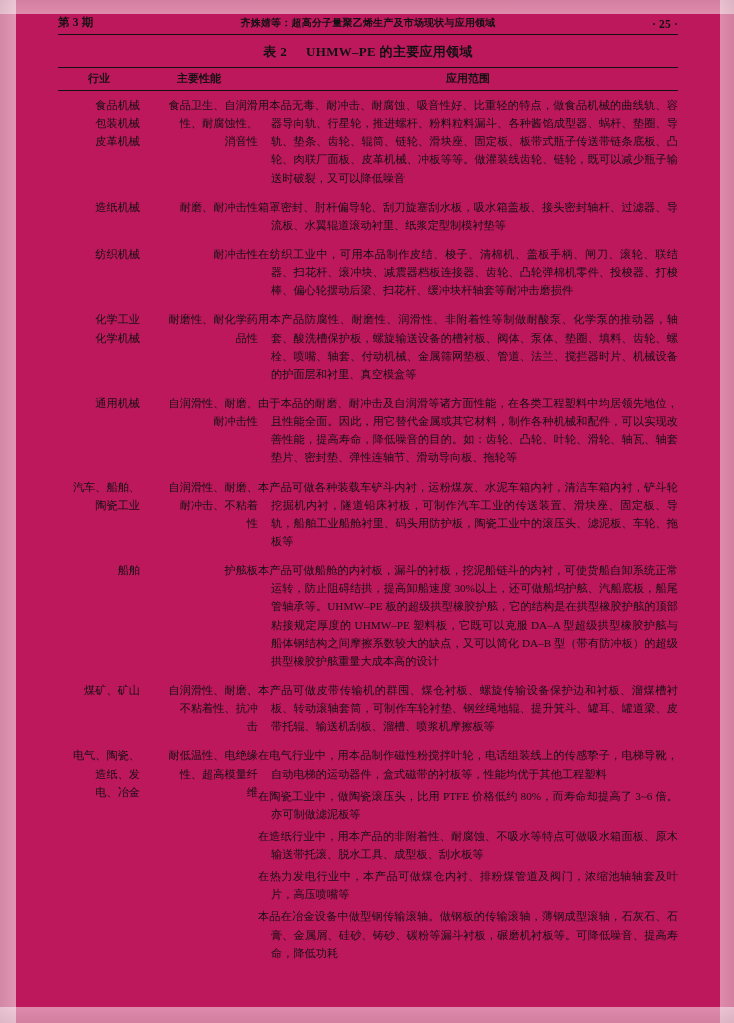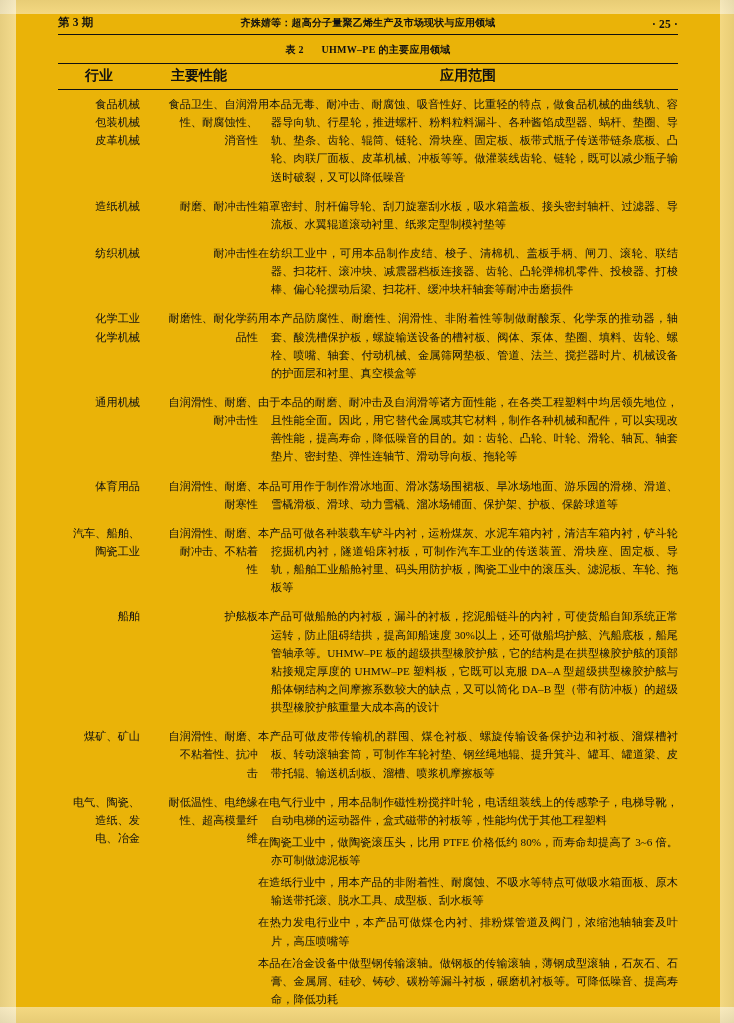--- a/index.html
+++ b/index.html
@@ -14,21 +14,21 @@
     font-family: "Liberation Serif", "DejaVu Serif", serif;
     color: #111111;
     position: relative;
     overflow: hidden;
   }
   .page {
     position: absolute;
     left: 0; top: 0;
     width: 734px;
     height: 1023px;
-    background: #eab308;
+    background: #be185d;
   }
   
   .scan-edge-left {
     position: absolute; left: 0; top: 0; width: 16px; height: 1023px;
     background: linear-gradient(to right, #e3e3e0, #fdfdfb);
     opacity: .55;
   }
   .scan-edge-right {
     position: absolute; right: 0; top: 0; width: 14px; height: 1023px;
     background: linear-gradient(to left, #e6e6e2, #fdfdfb);
@@ -76,36 +76,36 @@
 
   .rule-head {
     border-top: 1.6px solid #111;
     margin-top: 1px;
   }
 
   
   .tbl-caption {
     text-align: center;
     font-weight: bold;
-    font-size: 10px;
+    font-size: 13px;
     padding: 8px 0 6px 0;
     letter-spacing: .3px;
   }
   .tbl-caption .cap-sep { display: inline-block; width: 12px; }
 
   
   table.main {
     border-collapse: collapse;
     width: 620px;
     table-layout: fixed;
     font-size: 11.2px;
   }
   table.main thead th {
     font-weight: bold;
-    font-size: 14px;
+    font-size: 11px;
     padding: 3px 0 4px 0;
     border-top: 1.4px solid #111;
     border-bottom: 0.9px solid #111;
     text-align: center;
     vertical-align: middle;
   }
   th.col-industry { width: 82px; }
   th.col-props    { width: 118px; }
   th.col-apps     { width: 420px; }
 
@@ -210,28 +210,20 @@
           </tr>
           <tr>
             <td class="c-industry">通用机械</td>
             <td class="c-props">自润滑性、耐磨、
 耐冲击性</td>
             <td class="c-apps">
               <p>由于本品的耐磨、耐冲击及自润滑等诸方面性能，在各类工程塑料中均居领先地位，且性能全面。因此，用它替代金属或其它材料，制作各种机械和配件，可以实现改善性能，提高寿命，降低噪音的目的。如：齿轮、凸轮、叶轮、滑轮、轴瓦、轴套垫片、密封垫、弹性连轴节、滑动导向板、拖轮等</p>
             </td>
           </tr>
           <tr>
-            <td class="c-industry">体育用品</td>
-            <td class="c-props">自润滑性、耐磨、
-耐寒性</td>
-            <td class="c-apps">
-              <p>本品可用作于制作滑冰地面、滑冰荡场围裙板、旱冰场地面、游乐园的滑梯、滑道、雪橇滑板、滑球、动力雪橇、溜冰场铺面、保护架、护板、保龄球道等</p>
-            </td>
-          </tr>
-          <tr>
             <td class="c-industry">汽车、船舶、
 陶瓷工业</td>
             <td class="c-props">自润滑性、耐磨、
 耐冲击、不粘着
 性</td>
             <td class="c-apps">
               <p>本产品可做各种装载车铲斗内衬，运粉煤灰、水泥车箱内衬，清洁车箱内衬，铲斗轮挖掘机内衬，隧道铅床衬板，可制作汽车工业的传送装置、滑块座、固定板、导轨，船舶工业船舱衬里、码头用防护板，陶瓷工业中的滚压头、滤泥板、车轮、拖板等</p>
             </td>
           </tr>
           <tr>

